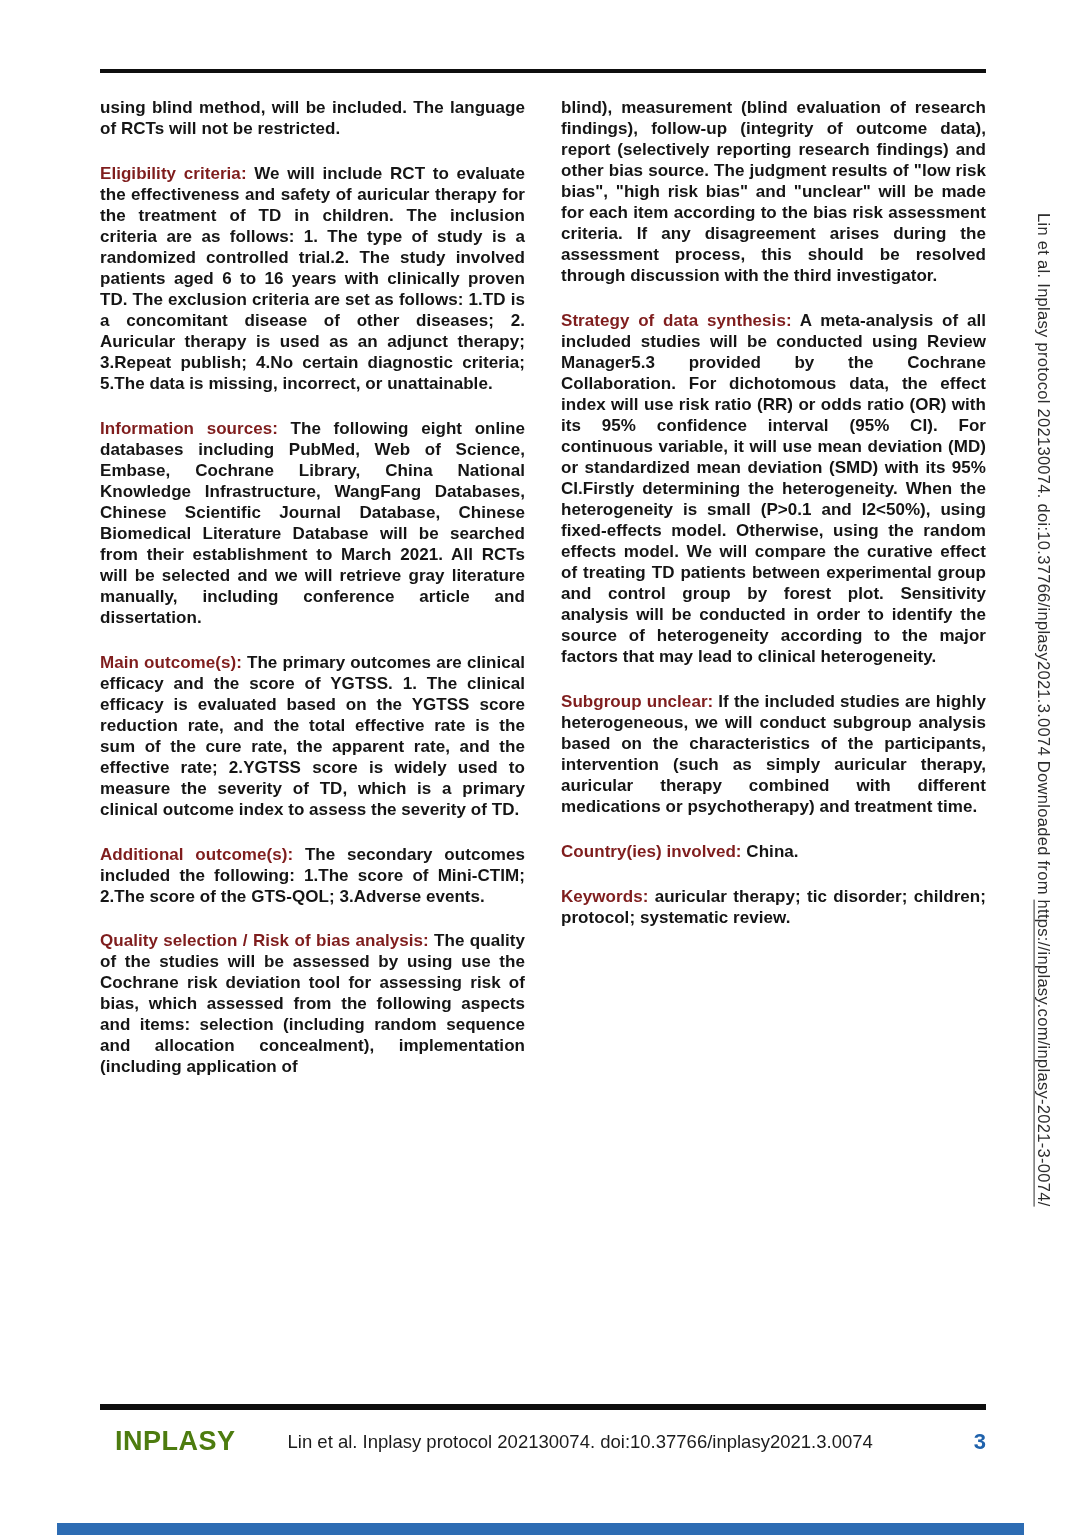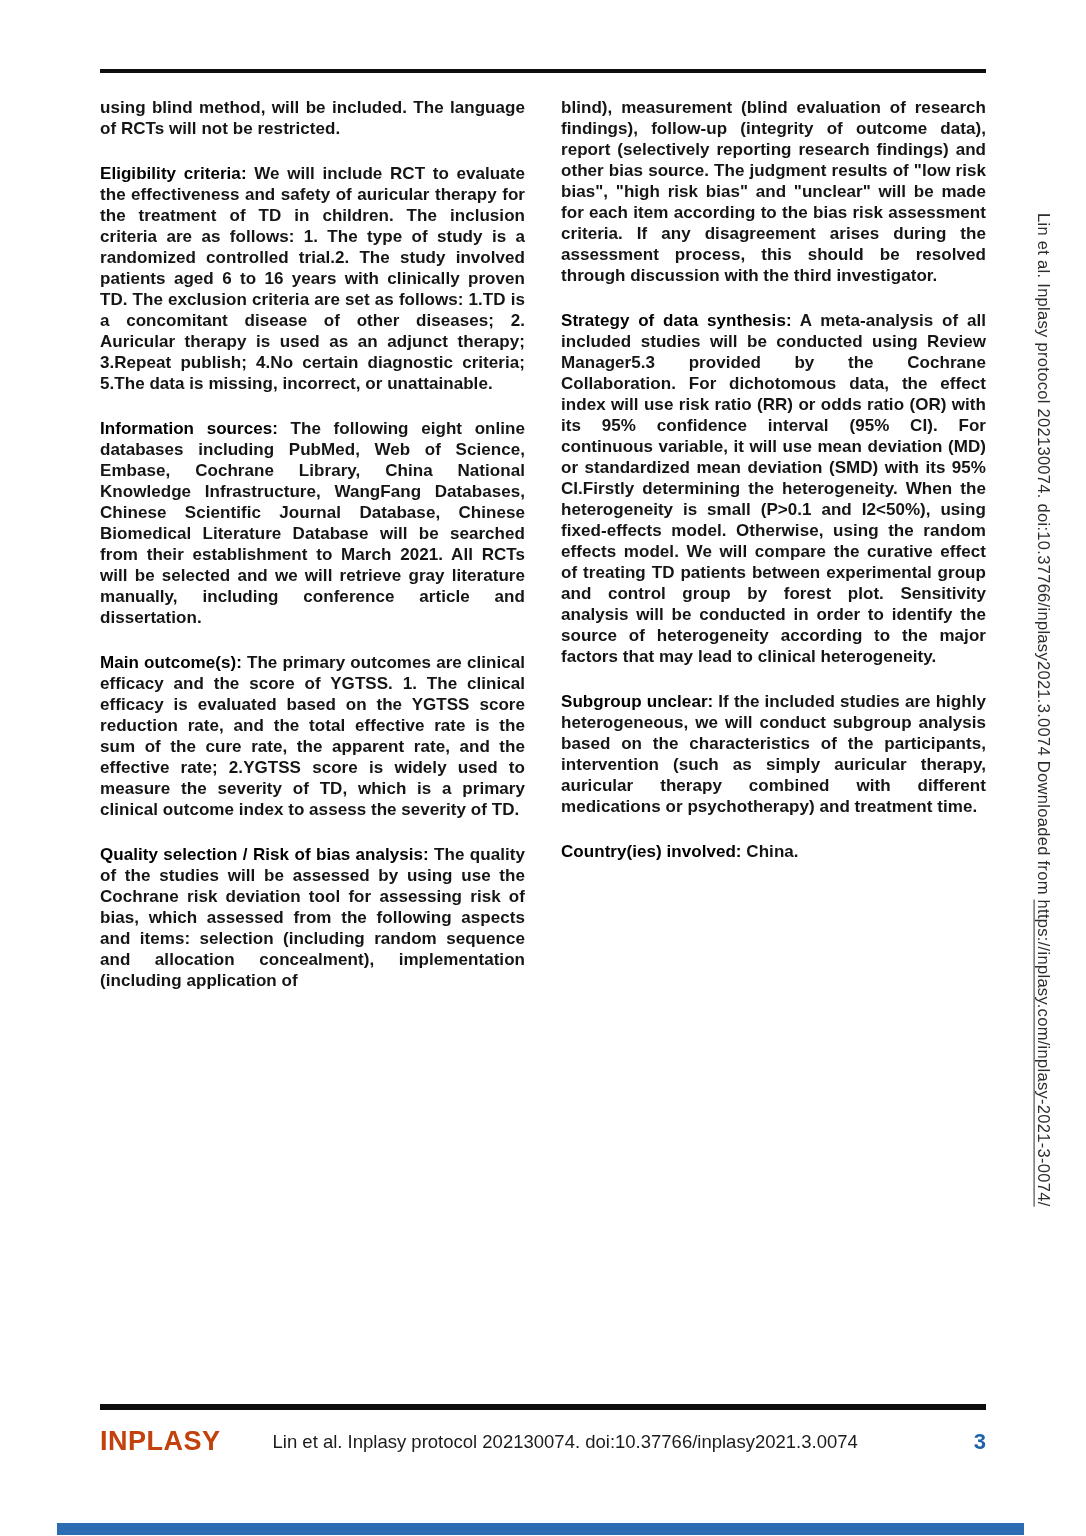--- a/index.html
+++ b/index.html
@@ -31,21 +31,21 @@
   .para {
     font-size: 17px;
     line-height: 21px;
     font-weight: 700;
     color: #151515;
     text-align: justify;
     margin-bottom: 23.9px;
     letter-spacing: 0.05px;
   }
   .para:last-child { margin-bottom: 0; }
-  .label { color: #000000; }
+  .label { color: #7f1d1d; }
   .sidebar-vertical {
     position: absolute;
     left: 1034px;
     top: 213px;
     writing-mode: vertical-rl;
     white-space: nowrap;
     font-size: 16.5px;
     color: #2d2d2d;
     letter-spacing: 0.3px;
   }
@@ -63,22 +63,23 @@
     position: absolute;
     left: 100px;
     top: 1426px;
     width: 886px;
     display: flex;
     align-items: center;
   }
   .logo {
     font-size: 27px;
     font-weight: 700;
-    color: #c2410c;
+    color: #4d7c0f;
     letter-spacing: 0.5px;
+    margin-left: 15px;
   }
   .citation {
     flex: 1;
     margin-left: 52px;
     font-size: 18.5px;
     color: #1c1c1c;
   }
   .pagenum {
     font-size: 22px;
     font-weight: 700;
@@ -97,27 +98,29 @@
 <body>
 
 <div class="rule-top"></div>
 
 <div class="content">
   <div class="col">
       <p class="para"><span>using blind method, will be included. The language of RCTs will not be restricted.</span></p>
       <p class="para"><span class="label">Eligibility criteria: </span><span>We will include RCT to evaluate the effectiveness and safety of auricular therapy for the treatment of TD in children. The inclusion criteria are as follows: 1. The type of study is a randomized controlled trial.2. The study involved patients aged 6 to 16 years with clinically proven TD. The exclusion criteria are set as follows: 1.TD is a concomitant disease of other diseases; 2. Auricular therapy is used as an adjunct therapy; 3.Repeat publish; 4.No certain diagnostic criteria; 5.The data is missing, incorrect, or unattainable.</span></p>
       <p class="para"><span class="label">Information sources: </span><span>The following eight online databases including PubMed, Web of Science, Embase, Cochrane Library, China National Knowledge Infrastructure, WangFang Databases, Chinese Scientific Journal Database, Chinese Biomedical Literature Database will be searched from their establishment to March 2021. All RCTs will be selected and we will retrieve gray literature manually, including conference article and dissertation.</span></p>
       <p class="para"><span class="label">Main outcome(s): </span><span>The primary outcomes are clinical efficacy and the score of YGTSS. 1. The clinical efficacy is evaluated based on the YGTSS score reduction rate, and the total effective rate is the sum of the cure rate, the apparent rate, and the effective rate; 2.YGTSS score is widely used to measure the severity of TD, which is a primary clinical outcome index to assess the severity of TD.</span></p>
+      <p class="para"><span class="label">Additional outcome(s): </span><span>The secondary outcomes included the following: 1.The score of Mini-CTIM; 2.The score of the GTS-QOL; 3.Adverse events.</span></p>
       <p class="para"><span class="label">Quality selection / Risk of bias analysis: </span><span>The quality of the studies will be assessed by using use the Cochrane risk deviation tool for assessing risk of bias, which assessed from the following aspects and items: selection (including random sequence and allocation concealment), implementation (including application of</span></p>
     </div>
   <div class="col">
       <p class="para"><span>blind), measurement (blind evaluation of research findings), follow-up (integrity of outcome data), report (selectively reporting research findings) and other bias source. The judgment results of "low risk bias", "high risk bias" and "unclear" will be made for each item according to the bias risk assessment criteria. If any disagreement arises during the assessment process, this should be resolved through discussion with the third investigator.</span></p>
       <p class="para"><span class="label">Strategy of data synthesis: </span><span>A meta-analysis of all included studies will be conducted using Review Manager5.3 provided by the Cochrane Collaboration. For dichotomous data, the effect index will use risk ratio (RR) or odds ratio (OR) with its 95% confidence interval (95% CI). For continuous variable, it will use mean deviation (MD) or standardized mean deviation (SMD) with its 95% CI.Firstly determining the heterogeneity. When the heterogeneity is small (P&gt;0.1 and I2&lt;50%), using fixed-effects model. Otherwise, using the random effects model. We will compare the curative effect of treating TD patients between experimental group and control group by forest plot. Sensitivity analysis will be conducted in order to identify the source of heterogeneity according to the major factors that may lead to clinical heterogeneity.</span></p>
       <p class="para"><span class="label">Subgroup unclear: </span><span>If the included studies are highly heterogeneous, we will conduct subgroup analysis based on the characteristics of the participants, intervention (such as simply auricular therapy, auricular therapy combined with different medications or psychotherapy) and treatment time.</span></p>
       <p class="para"><span class="label">Country(ies) involved: </span><span>China.</span></p>
+      <p class="para"><span class="label">Keywords: </span><span>auricular therapy; tic disorder; children; protocol; systematic review.</span></p>
     </div>
 </div>
 
 <div class="sidebar-vertical">
   <span>Lin et al. Inplasy protocol 202130074. doi:10.37766/inplasy2021.3.0074 Downloaded from </span><span class="link">https://inplasy.com/inplasy-2021-3-0074/</span>
 </div>
 
 <div class="footer-rule"></div>
 
 <div class="footer-row">

